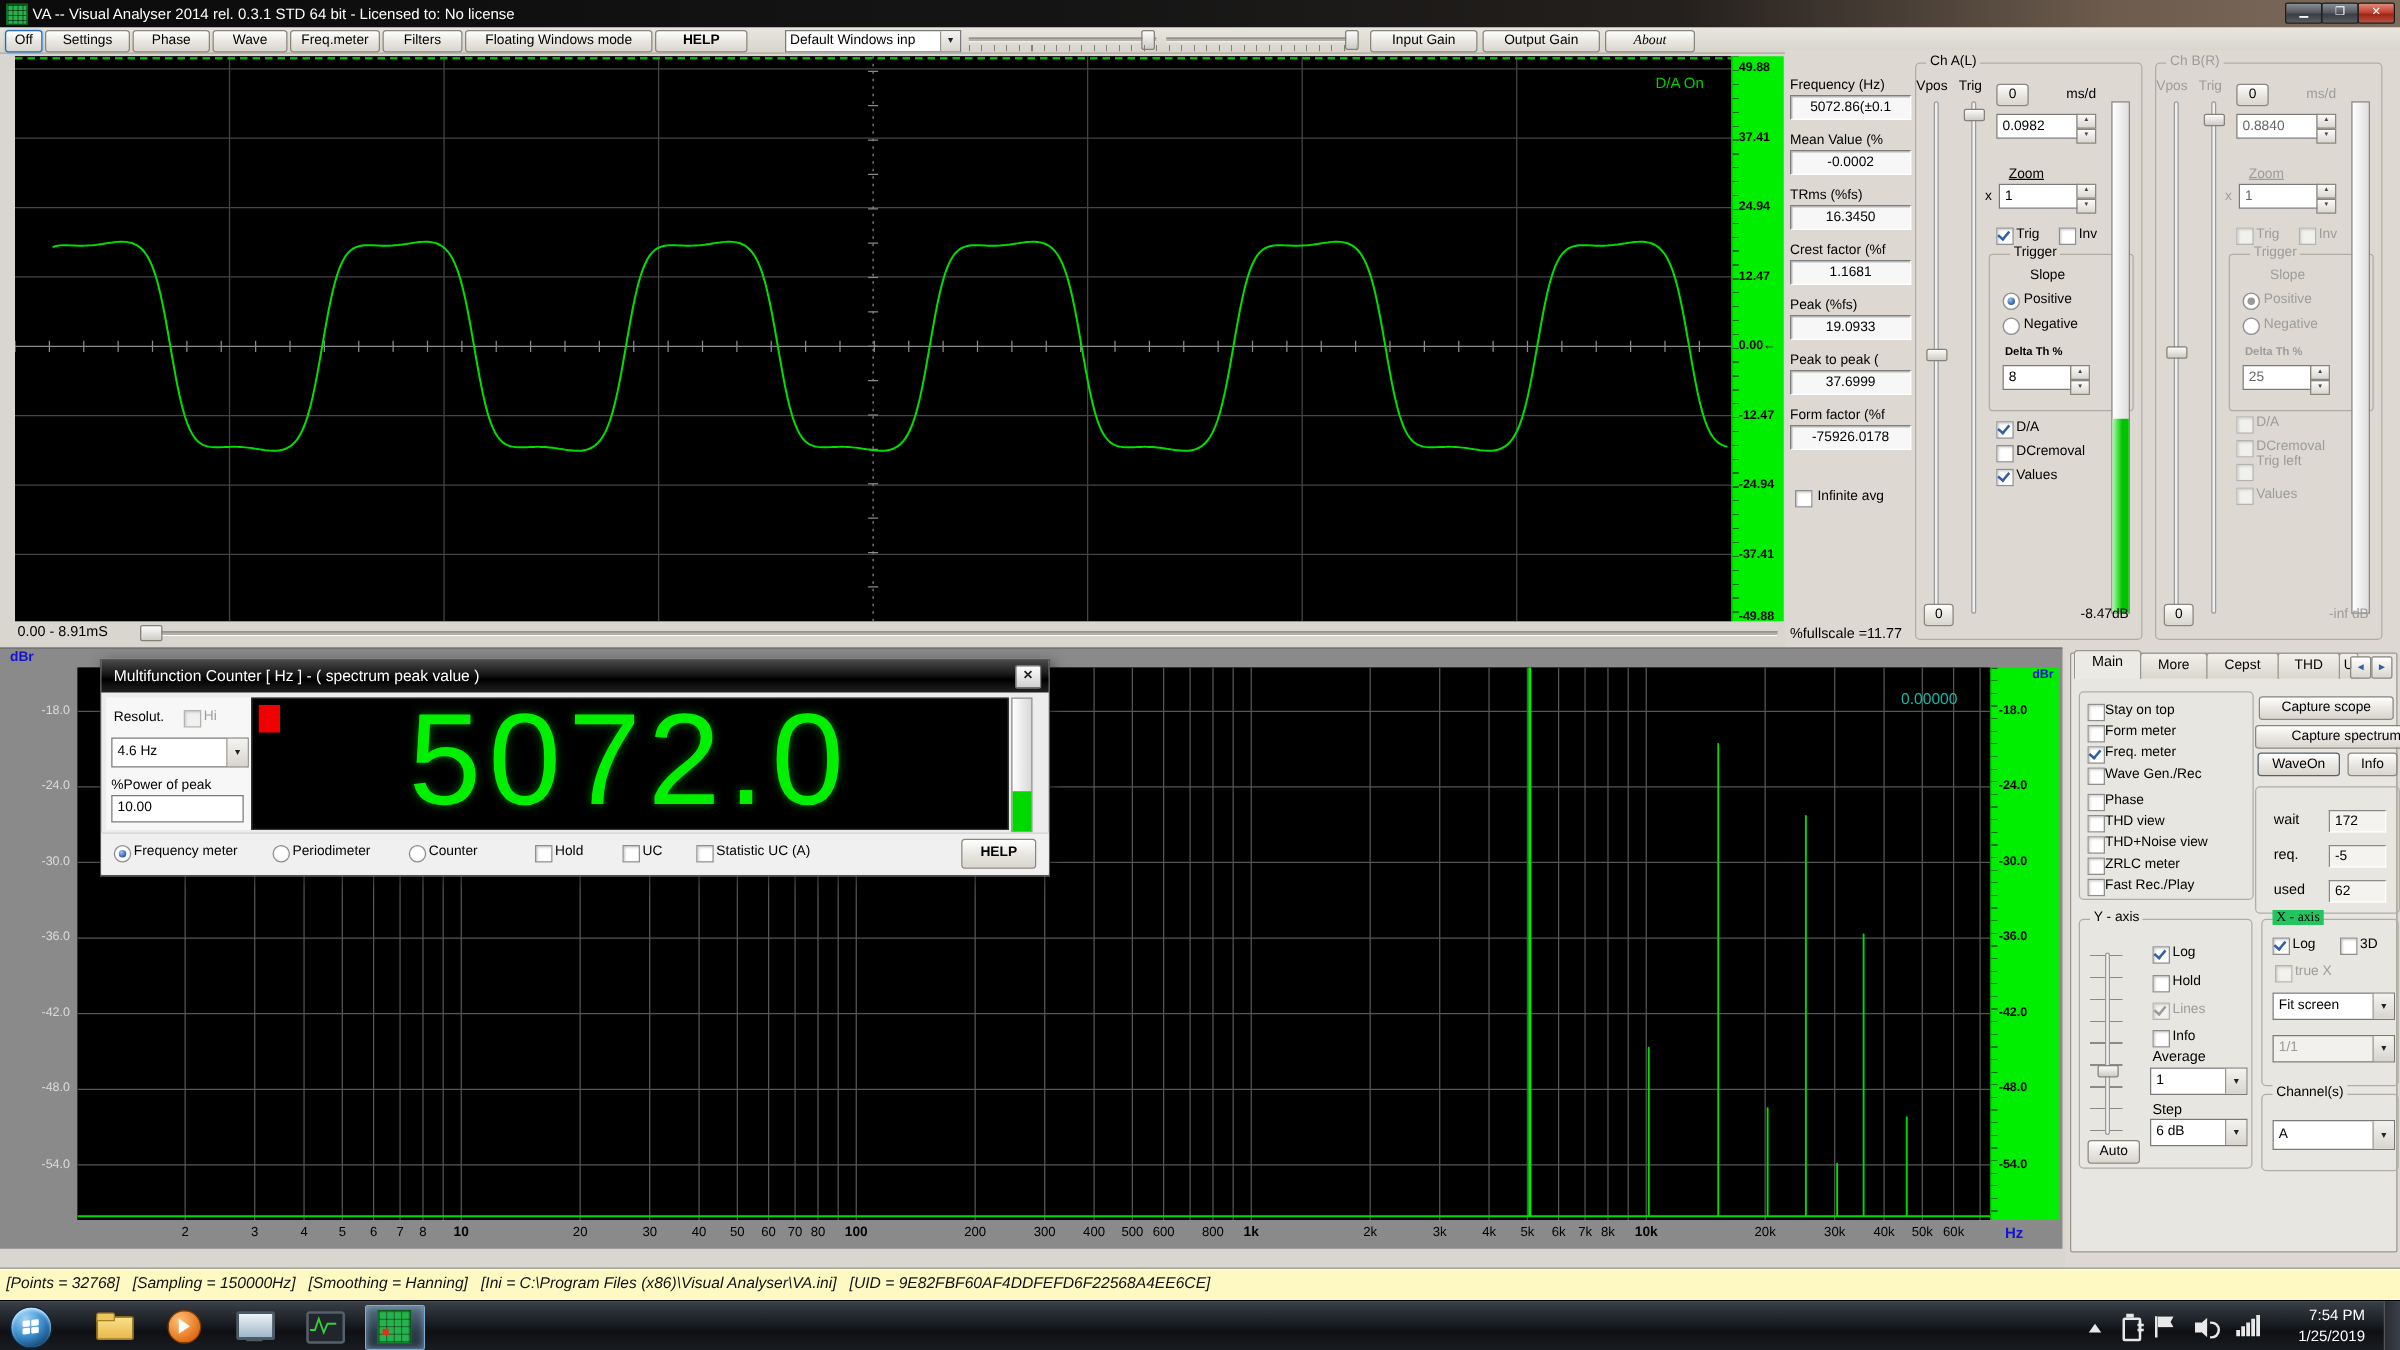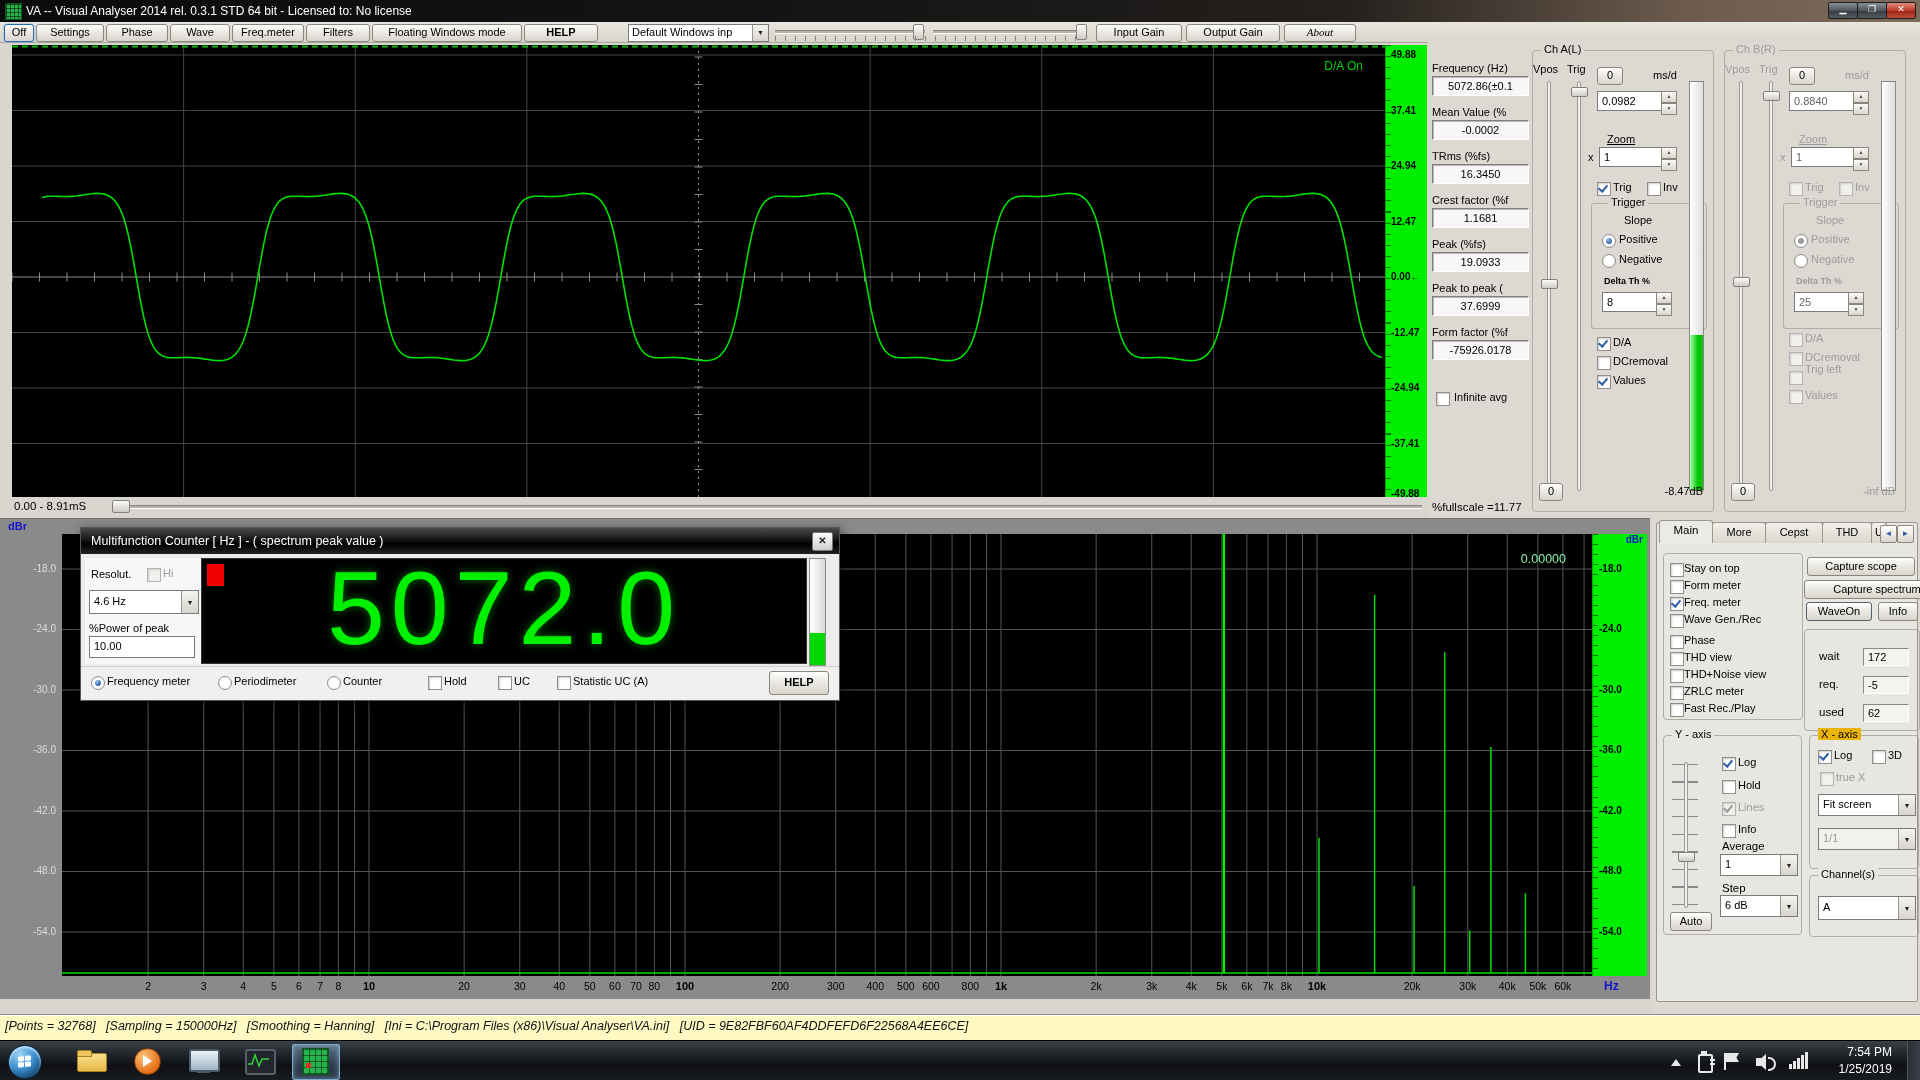--- a/index.html
+++ b/index.html
@@ -457,21 +457,21 @@
         <line x1="0" y1="35" x2="1530" y2="35" stroke="#565656" stroke-width="1"></line>
         <line x1="0" y1="95.498" x2="1530" y2="95.498" stroke="#565656" stroke-width="1"></line>
         <line x1="0" y1="155.996" x2="1530" y2="155.996" stroke="#565656" stroke-width="1"></line>
         <line x1="0" y1="216.494" x2="1530" y2="216.494" stroke="#565656" stroke-width="1"></line>
         <line x1="0" y1="276.992" x2="1530" y2="276.992" stroke="#565656" stroke-width="1"></line>
         <line x1="0" y1="337.49" x2="1530" y2="337.49" stroke="#565656" stroke-width="1"></line>
         <line x1="0" y1="397.988" x2="1530" y2="397.988" stroke="#565656" stroke-width="1"></line>
         <path d="M0 439 L1161.8 439 L1161.8 0.0 L1161.8 439 L1257.0 439 L1257.0 304.2 L1257.0 439 L1312.6 439 L1312.6 61.2 L1312.6 439 L1352.1 439 L1352.1 352.6 L1352.1 439 L1382.7 439 L1382.7 118.7 L1382.7 439 L1407.7 439 L1407.7 397.0 L1407.7 439 L1428.9 439 L1428.9 213.5 L1428.9 439 L1463.4 439 L1463.4 359.7 L1463.4 439 L1530 439" fill="none" stroke="#00dc00" stroke-width="1.5" stroke-linejoin="round"></path>
         <line x1="1161.8366413800818" y1="439" x2="1161.8366413800818" y2="0" stroke="#00f000" stroke-width="2.4"></line>
       </svg>
-    <div class="lbl" style="right:26px;top:18px;color:#86efac;font-size:12.5px;">0.00000</div>
+    <div class="lbl" style="right:26px;top:18px;color:#14b8a6;font-size:12.5px;">0.00000</div>
   </div>
   <div id="spec-strip">
     <div class="tickcol"></div>
     <div class="lbl blue" style="right:4px;top:0px;font-size:10px;">dBr</div>
     <div id="spec-strip-labels">
         <div class="speclbl-r" style="top: 29px;">-18.0</div>
         <div class="speclbl-r" style="top: 89.498px;">-24.0</div>
         <div class="speclbl-r" style="top: 149.996px;">-30.0</div>
         <div class="speclbl-r" style="top: 210.494px;">-36.0</div>
         <div class="speclbl-r" style="top: 270.992px;">-42.0</div>
@@ -597,21 +597,21 @@
       <div class="ddl" style="left:56px;top:118px;width:72px;height:20px;">
         <span>1</span><span class="arr">▼</span>
       </div>
       <div class="lbl" style="left:58px;top:146px;font-size:11.5px;">Step</div>
       <div class="ddl" style="left:56px;top:159px;width:72px;height:20px;">
         <span>6 dB</span><span class="arr">▼</span>
       </div>
     </div>
 
     <div class="groupbox" style="left:152px;top:212px;width:108px;height:132px;">
-      <div class="legend" style="background:#eab308;">X - axis</div>
+      <div class="legend" style="background:#22c55e;font-family:Liberation Serif, serif;">X - axis</div>
       <div class="cb checked" style="left:8px;top:14px;"></div>
       <div class="lbl" style="left:24px;top:13px;">Log</div>
       <div class="cb" style="left:62px;top:14px;"></div>
       <div class="lbl" style="left:78px;top:13px;">3D</div>
       <div class="cb gray" style="left:10px;top:36px;"></div>
       <div class="lbl gtext" style="left:26px;top:35px;">true X</div>
       <div class="ddl" style="left:8px;top:58px;width:92px;height:20px;">
         <span>Fit screen</span><span class="arr">▼</span>
       </div>
       <div class="ddl gray" style="left:8px;top:92px;width:92px;height:20px;">

